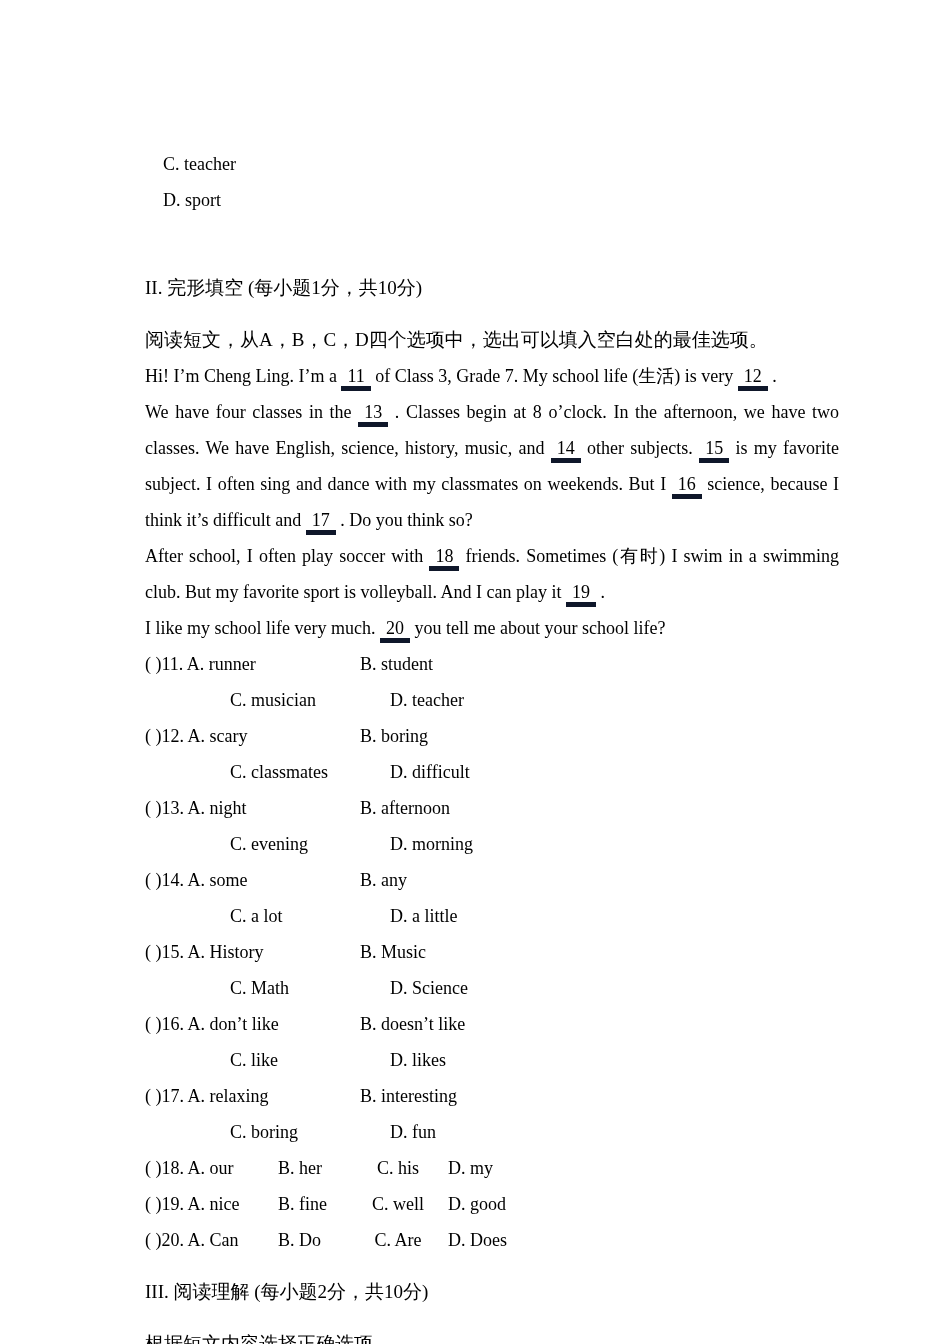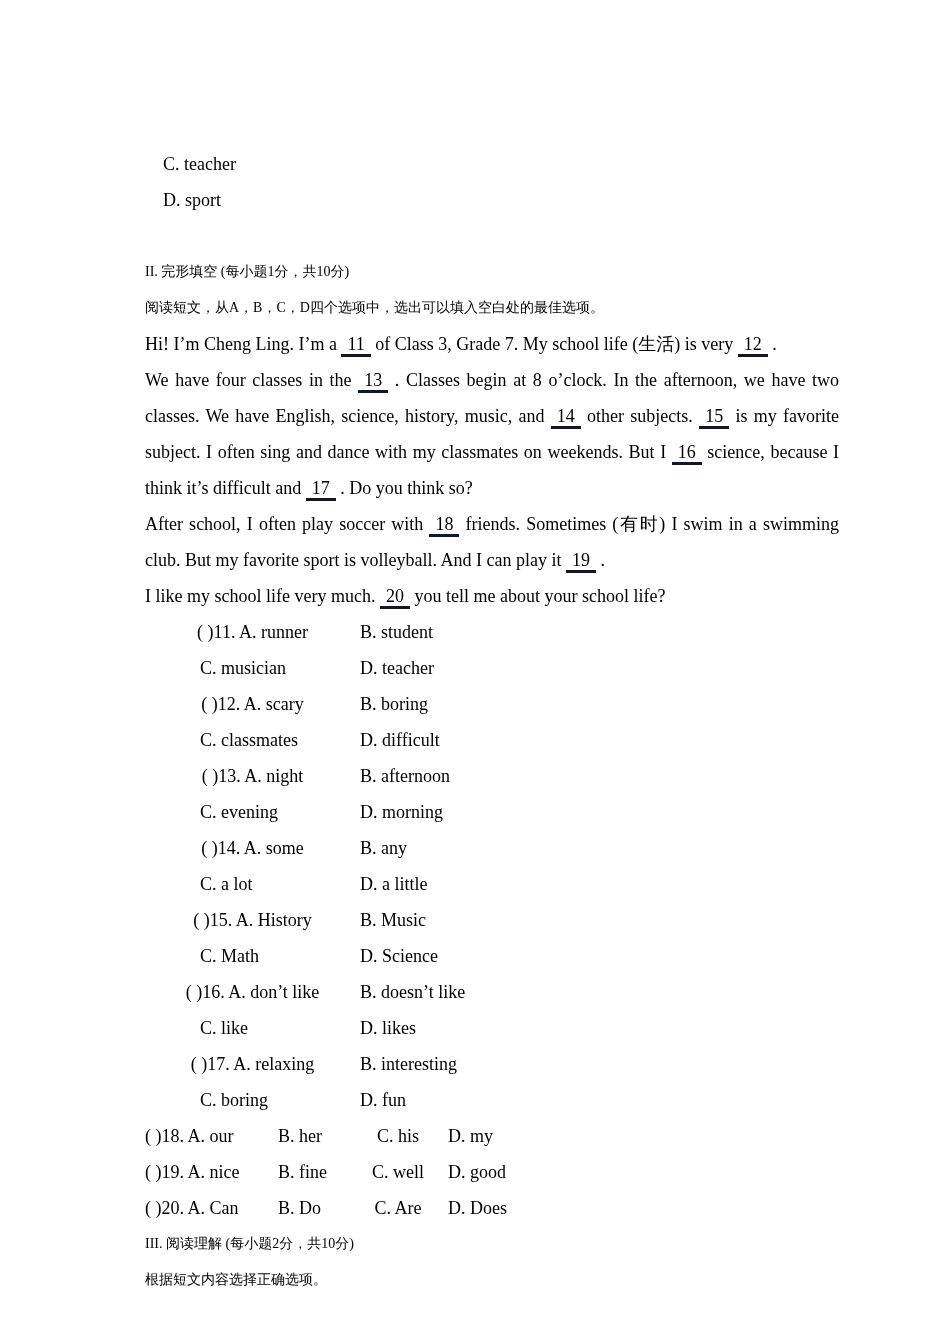--- a/index.html
+++ b/index.html
@@ -11,39 +11,40 @@
     color: #000000;
     font-family: "Liberation Serif", "DejaVu Serif", serif;
     font-size: 18px;
     overflow: hidden;
   }
   .page {
     padding: 110px 111px 30px 145px;
     line-height: 36px;
   }
   .heading, .instruction {
-    font-size: 14px;
+    font-size: 19px;
     white-space: pre;
+    margin-top: 16px;
   }
   .passage-par {
     text-align: justify;
   }
   .blank {
-    border-bottom: 3px solid #0f172a;
+    border-bottom: 5px solid #0f172a;
     padding: 0 6px;
     font-family: Liberation Serif, serif;
   }
   .q-row { white-space: pre; }
   .q-cell { display: inline-block; white-space: pre; }
 
   
-  .q-two-first .q-cell:nth-child(1) { min-width: 215px; text-align: center; }
+  .q-two-first .q-cell:nth-child(1) { min-width: 215px; }
   
   .q-two-cont { padding-left: 55px; }
-  .q-two-cont .q-cell:nth-child(1) { min-width: 160px; }
+  .q-two-cont .q-cell:nth-child(1) { min-width: 160px; margin-left: 30px; }
   
   .q-four .q-cell:nth-child(1) { min-width: 133px; }
   .q-four .q-cell:nth-child(2) { min-width: 70px; }
   .q-four .q-cell:nth-child(3) { min-width: 100px; text-align: center; }
   
   .top-options .q-cell:nth-child(1) { min-width: 168px; }
 </style>
 </head>
 <body>
 

